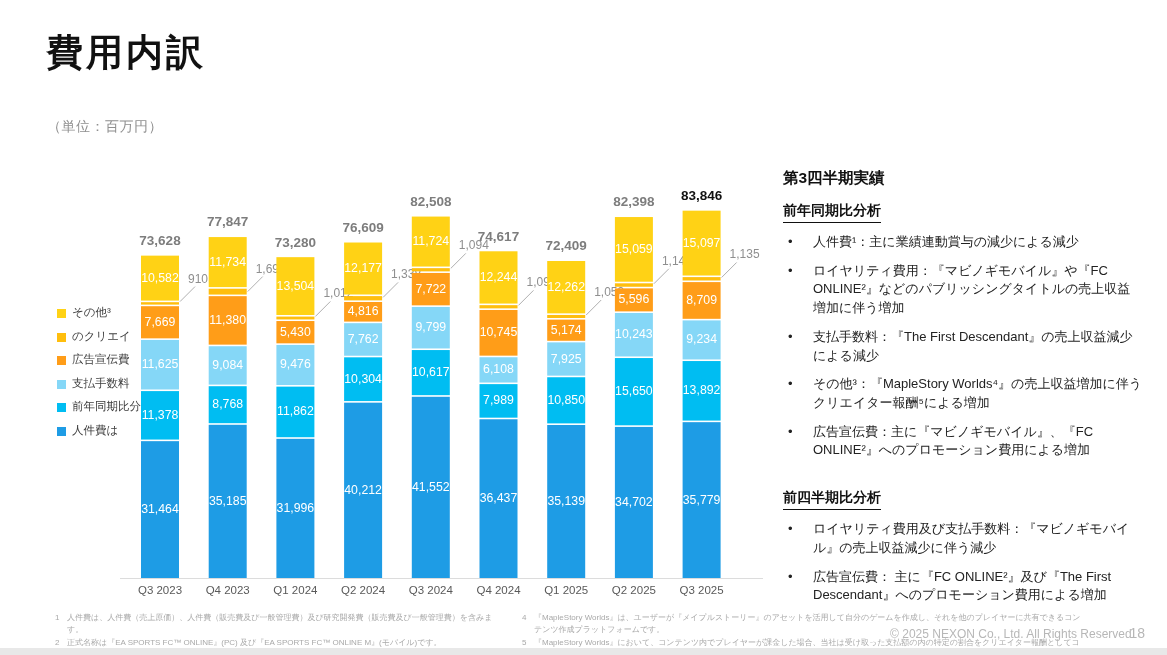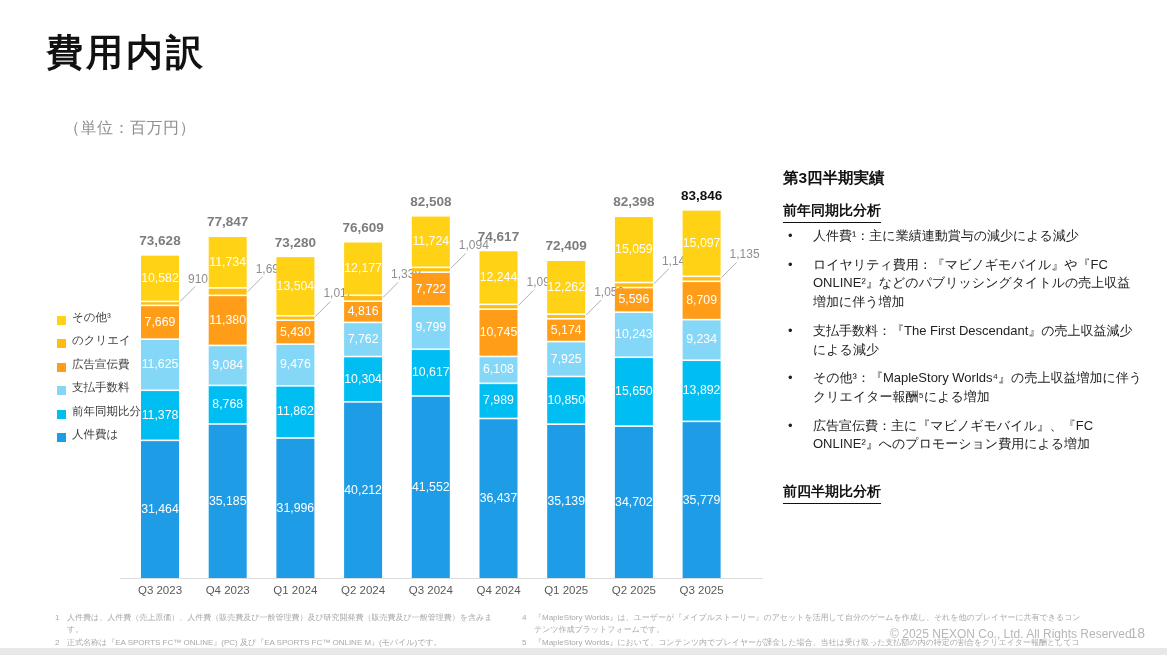--- a/index.html
+++ b/index.html
@@ -6,34 +6,34 @@
   .slide{
     position:relative; width:1167px; height:648px; background:#ffffff;
     font-family:"Liberation Sans", sans-serif; overflow:hidden; margin:0 auto;
     color:#1a1a1a;
   }
   .title{
     position:absolute; left:46px; top:28px; font-size:37px; font-weight:900;
     letter-spacing:3px; color:#111;
   }
   .unit-note{
-    position:absolute; left:64px; top:118px; font-size:16px; color:#8f8f8f;
+    position:absolute; left:47px; top:118px; font-size:14px; color:#8f8f8f;
     letter-spacing:0.5px;
   }
   .legend{
     position:absolute; left:57px; top:301px; display:flex; flex-direction:column;
   }
-  .legend-item{display:flex; align-items:flex-end; gap:6px; height:23.5px; font-size:11.5px; color:#3d3d3d;}
+  .legend-item{display:flex; align-items:center; gap:6px; height:23.5px; font-size:11.5px; color:#3d3d3d;}
   .legend-chip{width:9px; height:9px; margin-top:2px; flex:0 0 auto;}
   .chart-wrap{position:absolute; left:115px; top:168px; width:700px; height:445px;}
   .right-panel{position:absolute; left:783px; top:168px; width:360px;}
   .rp-title{font-size:15.5px; font-weight:bold; color:#111; margin:0 0 12px 0;}
   .rp-subtitle{display:inline-block; font-size:14px; font-weight:bold; color:#111;
     border-bottom:1.5px solid #111; padding-bottom:2px; margin:0 0 4px 0;}
-  .rp-list{list-style:none; margin:0 0 0 0; padding:0;}
+  .rp-list{list-style:none; margin:6px 0 0 0; padding:0;}
   .rp-list li{
     position:relative; padding-left:30px; margin-bottom:10px;
     font-size:13px; line-height:1.44; color:#222;
   }
   .rp-list li::before{content:"•"; position:absolute; left:5px; top:0; color:#222;}
   .rp-section2{margin-top:28px;}
   .footnotes-left{position:absolute; left:55px; top:612px; width:450px;}
   .footnotes-right{position:absolute; left:522px; top:612px; width:560px;}
   .fn{display:flex; gap:5px; font-size:8px; color:#a9a9a9; line-height:11.5px; margin-bottom:2px;}
   .fn-num{flex:0 0 7px; text-align:left;}
@@ -226,20 +226,24 @@
         <li>人件費¹：主に業績連動賞与の減少による減少</li>
         <li>ロイヤリティ費用：『マビノギモバイル』や『FC ONLINE²』などのパブリッシングタイトルの売上収益増加に伴う増加</li>
         <li>支払手数料：『The First Descendant』の売上収益減少による減少</li>
         <li>その他³：『MapleStory Worlds⁴』の売上収益増加に伴うクリエイター報酬⁵による増加</li>
         <li>広告宣伝費：主に『マビノギモバイル』、『FC ONLINE²』へのプロモーション費用による増加</li>
       </ul>
     </div>
 
     <div class="rp-section2">
       <span class="rp-subtitle">前四半期比分析</span>
+      <ul class="rp-list">
+        <li>ロイヤリティ費用及び支払手数料：『マビノギモバイル』の売上収益減少に伴う減少</li>
+        <li>広告宣伝費： 主に『FC ONLINE²』及び『The First Descendant』へのプロモーション費用による増加</li>
+      </ul>
     </div>
   </div>
 
   <div class="footnotes-left">
     <div class="fn">
       <span class="fn-num">1</span>
       <span>人件費は、人件費（売上原価）、人件費（販売費及び一般管理費）及び研究開発費（販売費及び一般管理費）を含みます。</span>
     </div>
     <div class="fn">
       <span class="fn-num">2</span>

